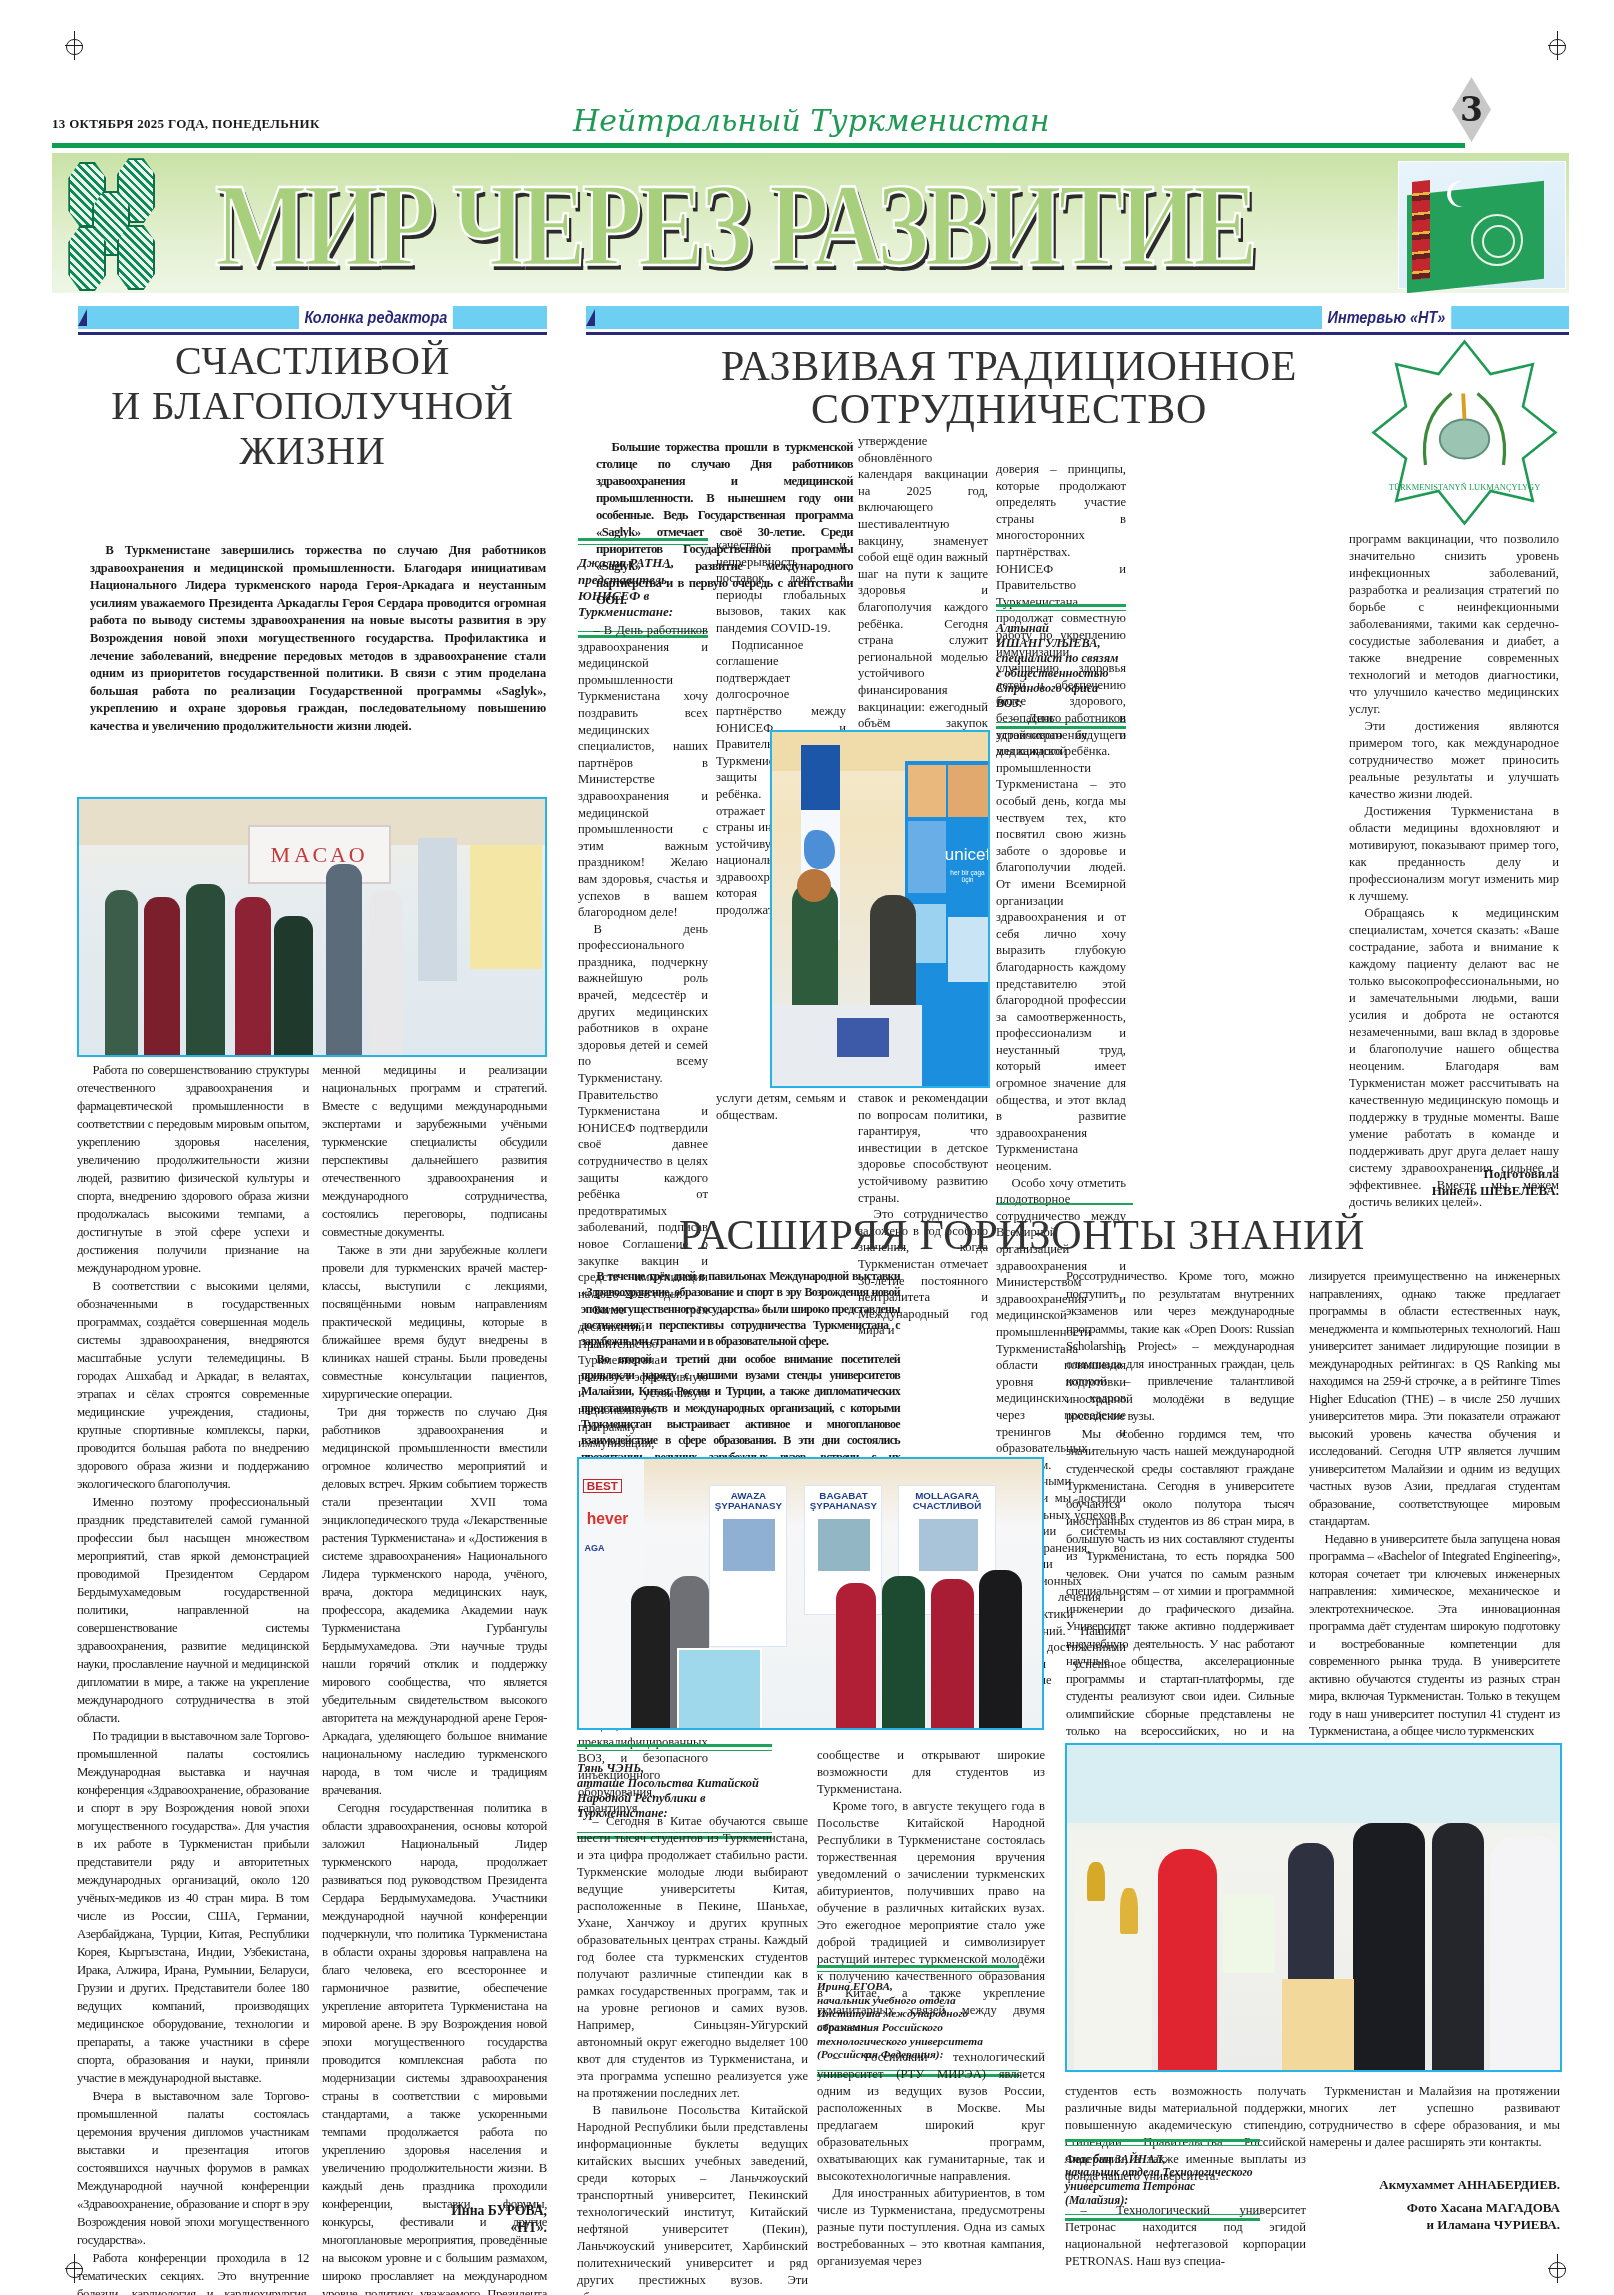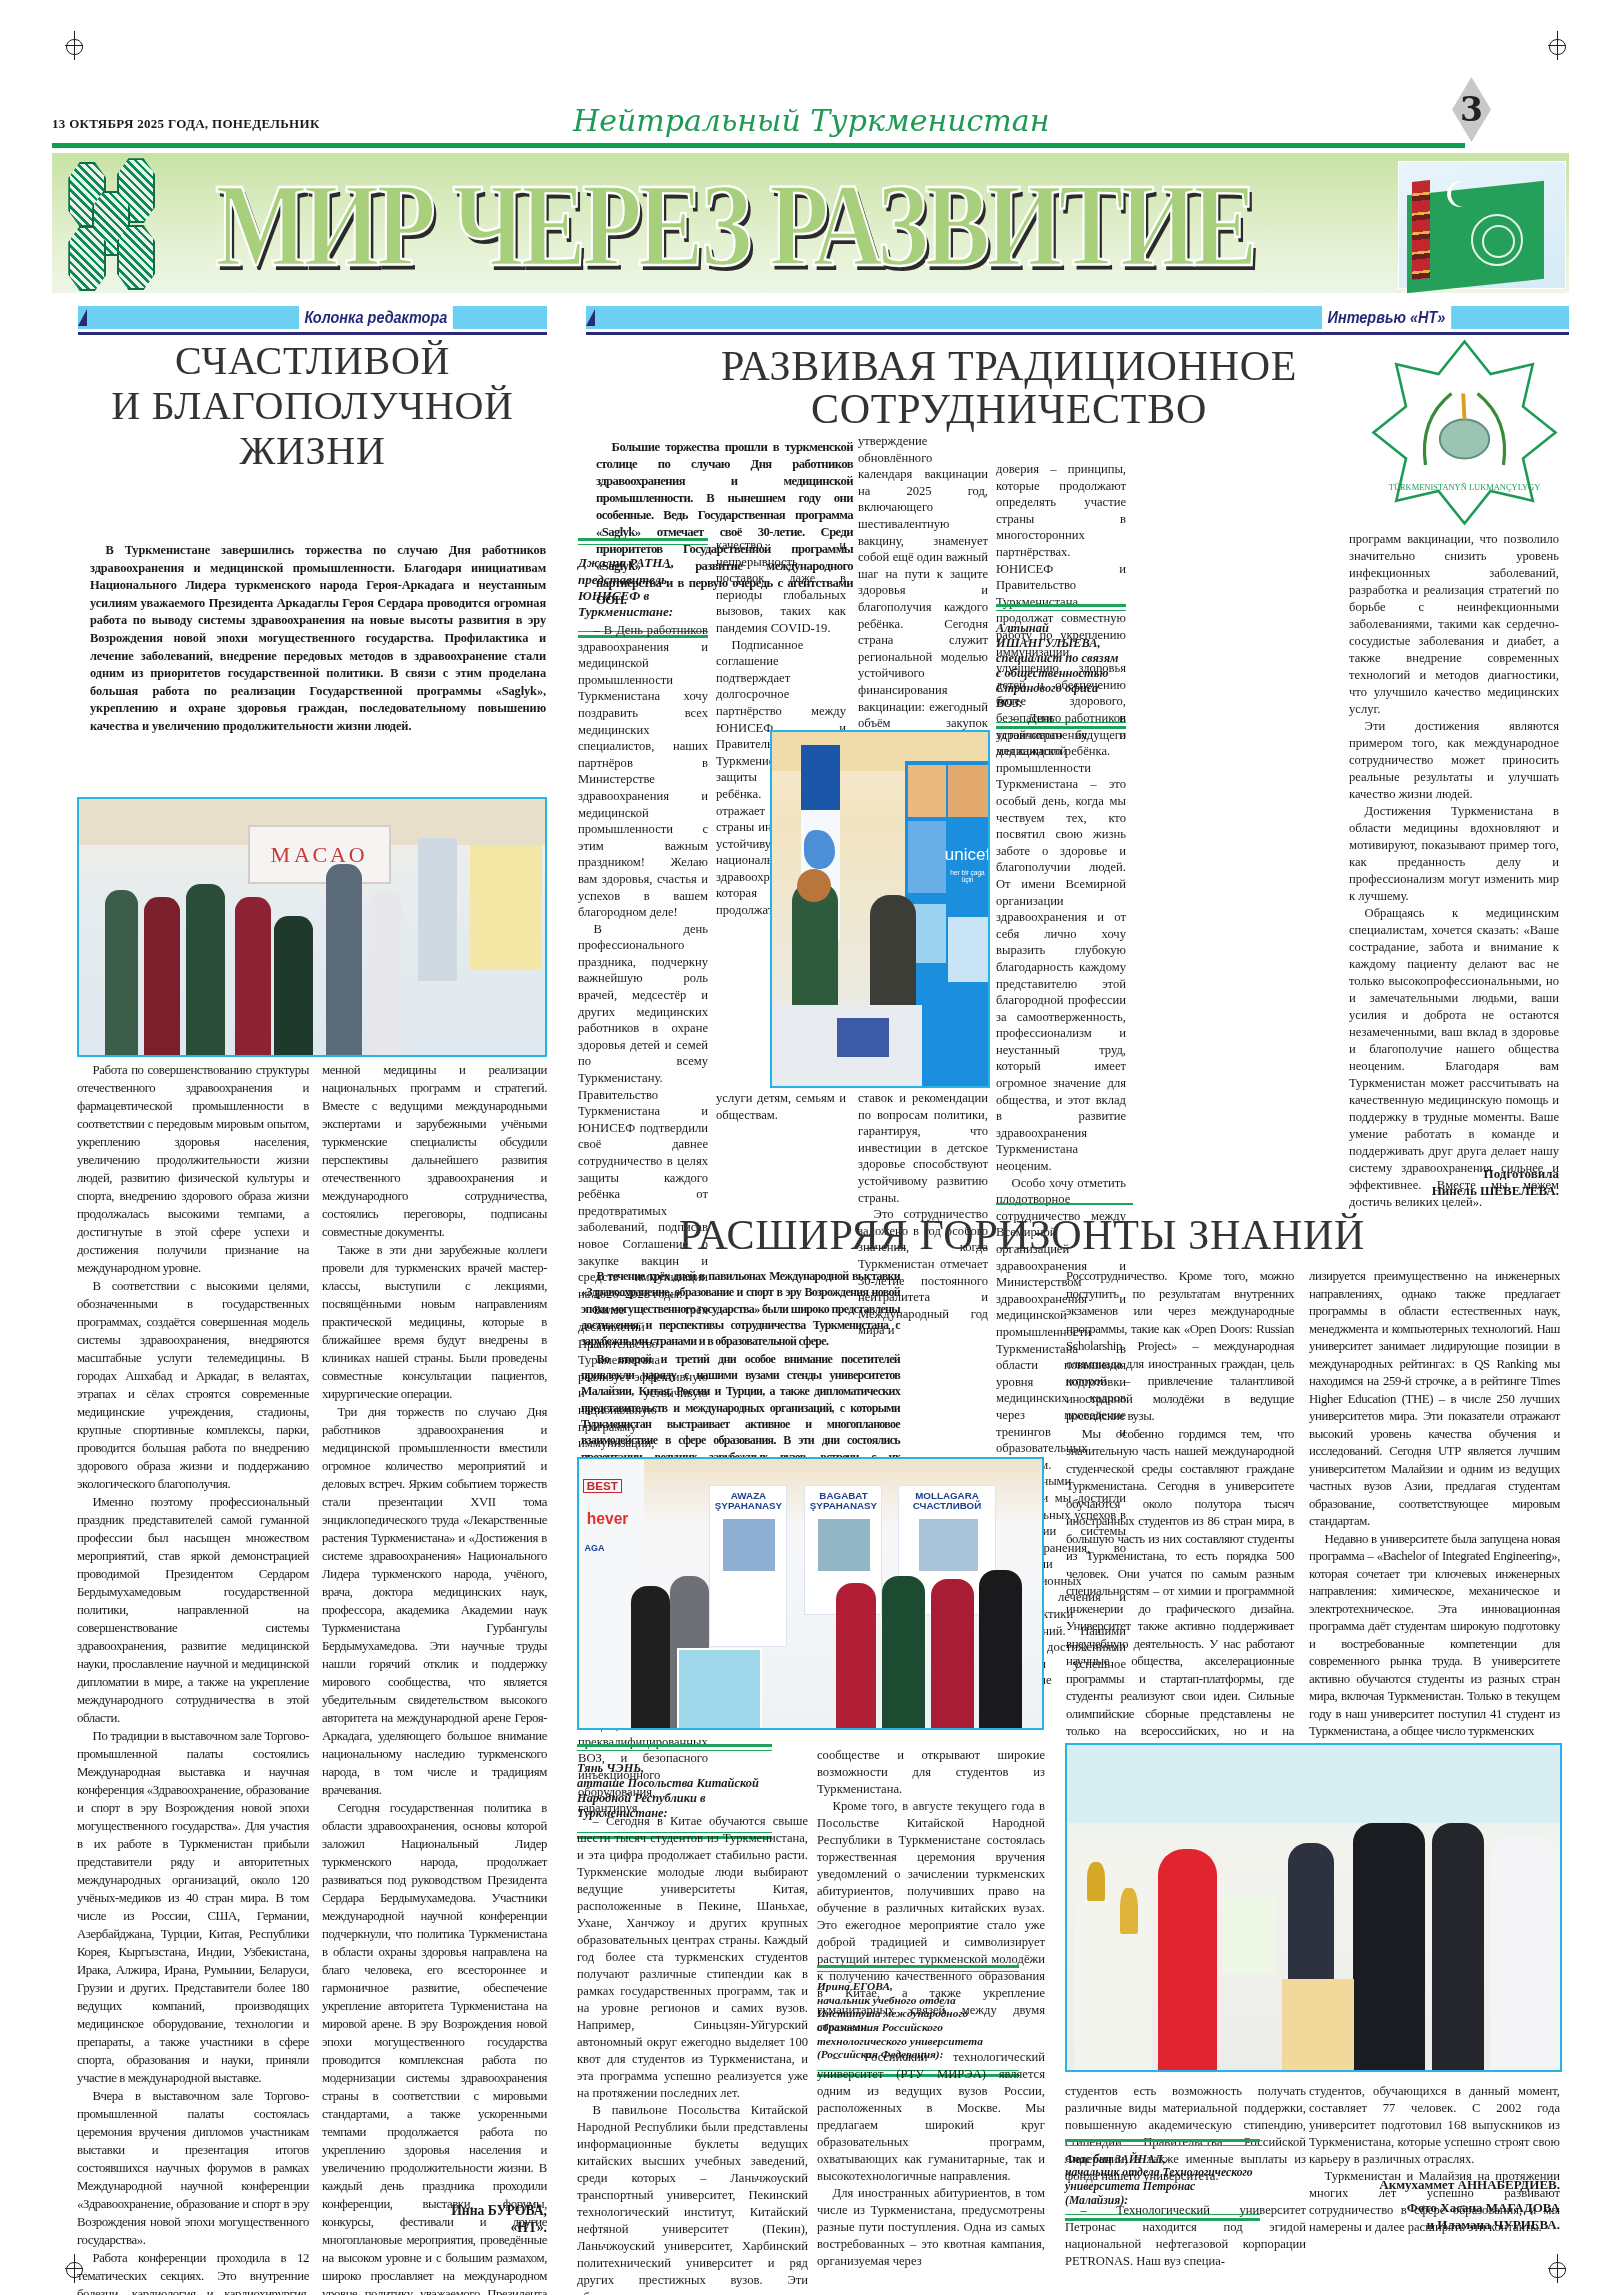--- a/index.html
+++ b/index.html
@@ -368,21 +368,20 @@
       <div>Анас бин ЗАЙНАЛ,</div>
       <div>начальник отдела Технологического университета Петронас (Малайзия):</div>
     </div>
     <div class="gr-b"></div>
   </div>
   <div class="col" style="left:1065px;top:2202px;width:241px;font-size:12.6px;line-height:17px;">
     <p>– Технологический университет Петронас находится под эгидой национальной нефтегазовой корпорации PETRONAS. Наш вуз специа-</p>
   </div>
 
   <div class="col" style="left:1309px;top:2083px;width:251px;font-size:12.6px;line-height:17px;">
-    <p style="text-indent:0">студентов, обучающихся в данный момент, составляет 77 человек. С 2002 года университет подготовил 168 выпускников из Туркменистана, которые успешно строят свою карьеру в различных отраслях.</p>
     <p>Туркменистан и Малайзия на протяжении многих лет успешно развивают сотрудничество в сфере образования, и мы намерены и далее расширять эти контакты.</p>
   </div>
   <div class="signature" style="left:1309px;top:2176px;width:251px;font-size:13px;">
     <div>Акмухаммет АННАБЕРДИЕВ.</div>
   </div>
   <div class="signature" style="left:1309px;top:2199px;width:251px;font-size:13px;">
     <div>Фото Хасана МАГАДОВА</div>
     <div>и Иламана ЧУРИЕВА.</div>
   </div>
 </article>

